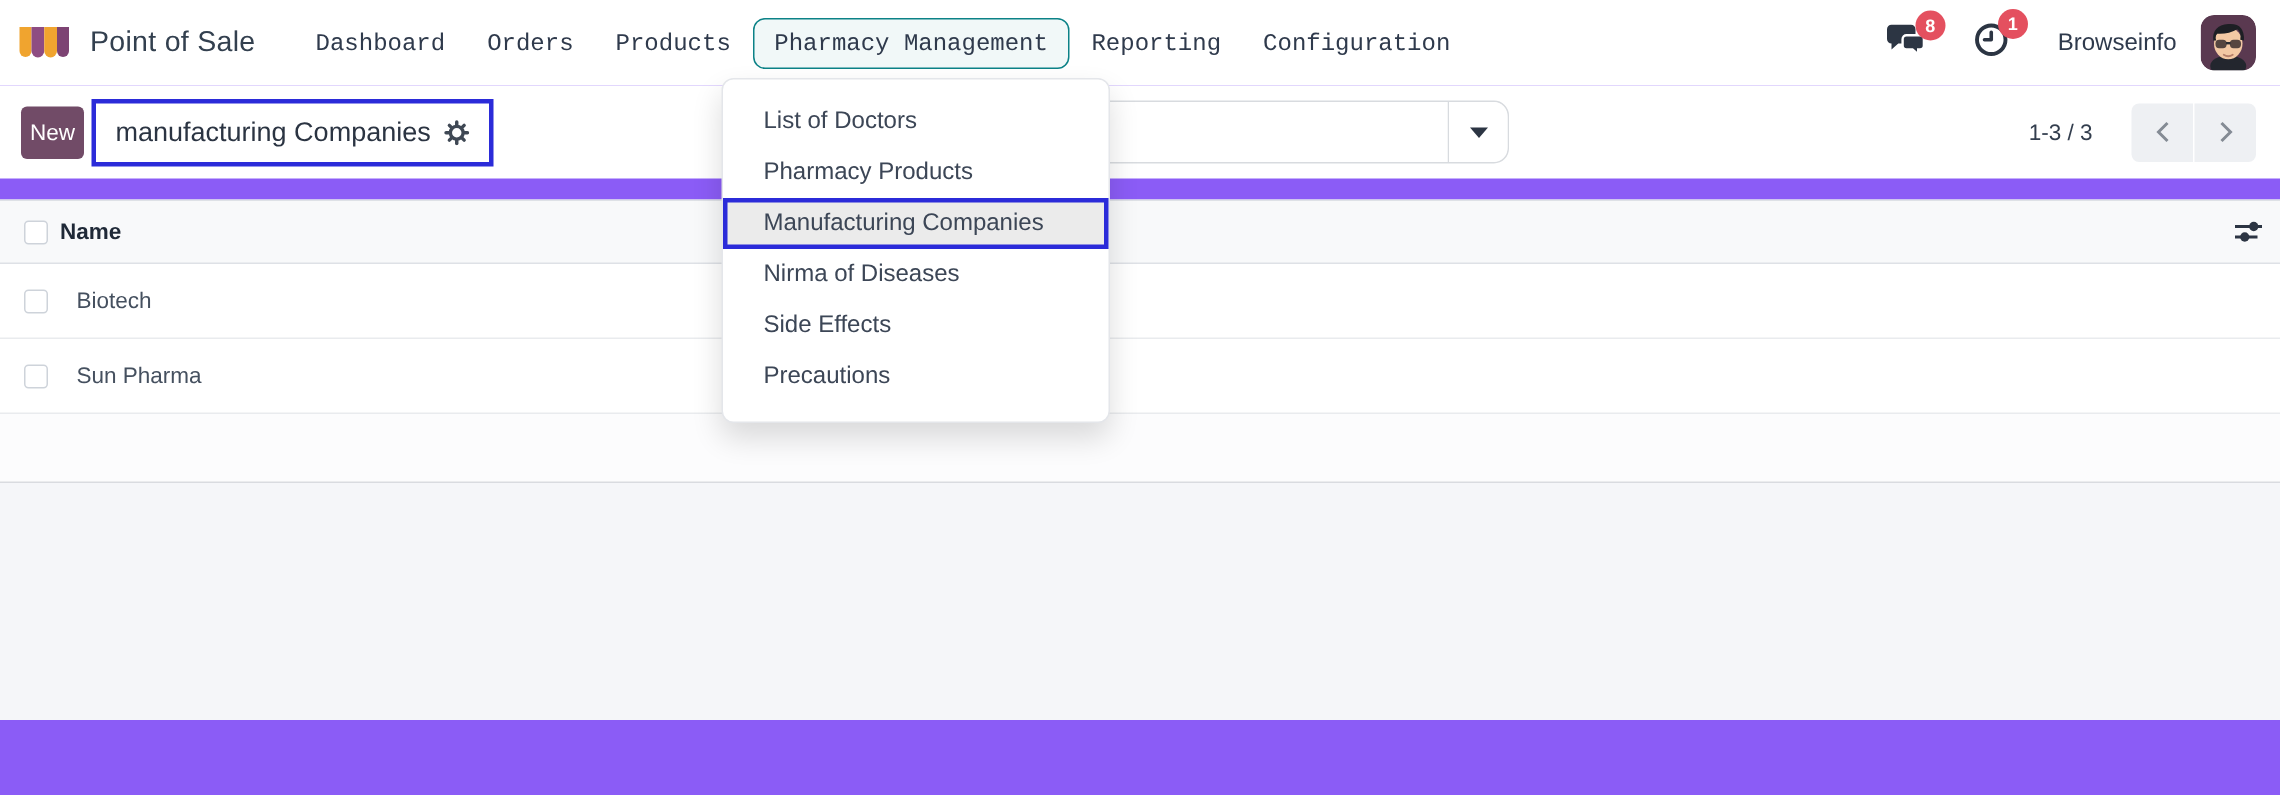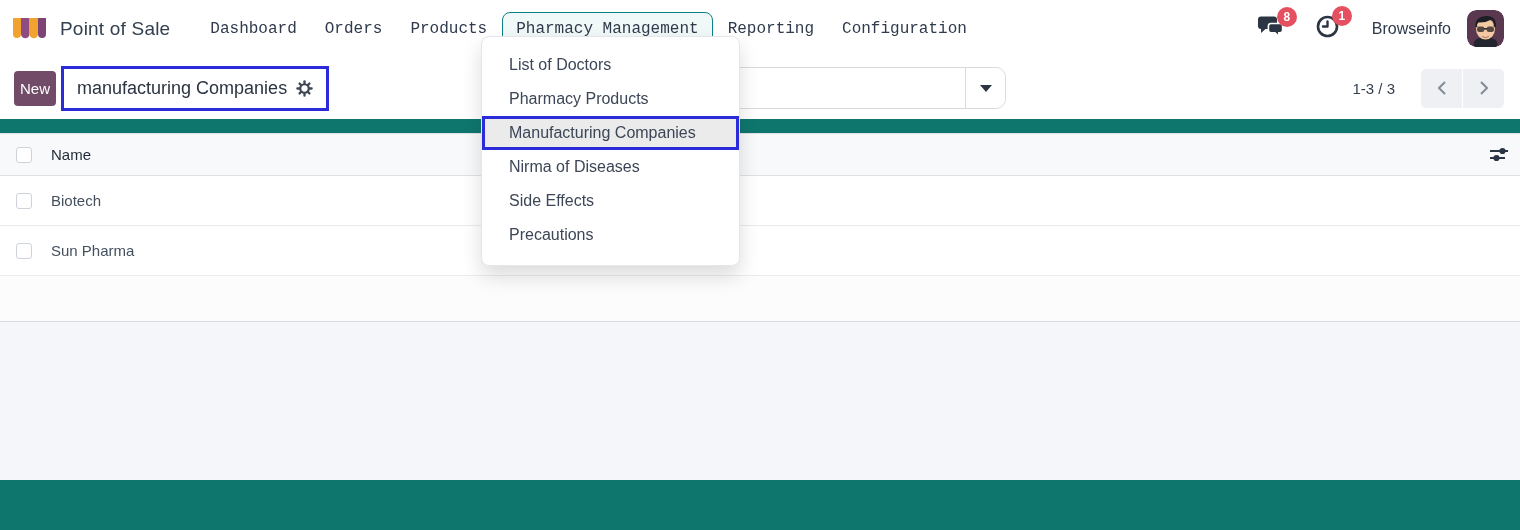--- a/index.html
+++ b/index.html
@@ -1,19 +1,19 @@
 <!DOCTYPE html>
 <html><head>
 <meta charset="utf-8">
 <style>
   * { margin: 0; padding: 0; box-sizing: border-box; }
   html, body { background: #fff; }
   body { font-family: "Liberation Sans", sans-serif; color: #2f3a4c; }
 
-  .screen { position: relative; width: 1520px; height: 530px; background: #0f766e; overflow: hidden; }
+  .screen { position: relative; width: 1520px; height: 530px; background: #8b5cf6; overflow: hidden; }
 
   
   .navbar { display: flex; align-items: center; height: 57px; padding: 0 16px 0 12px; background: #fff; }
   .brand { display: flex; align-items: center; gap: 12px; }
   .app-title { font-size: 19px; color: #33404f; letter-spacing: .2px; }
   .nav-items { display: flex; align-items: center; margin-left: 26px; font-family: Liberation Mono, monospace; }
   .nav-item { font-size: 16px; color: #2f3a4c; padding: 7px 13px; margin: 0 1px; border-radius: 8px; cursor: pointer; white-space: nowrap; }
   .nav-item.active { border: 1px solid #0c8287; background: #f1f8f8; }
   .nav-right { margin-left: auto; display: flex; align-items: center; }
   .icon-wrap { position: relative; margin-left: 30px; cursor: pointer; }
@@ -40,35 +40,35 @@
   
   .search-box { position: absolute; left: 540px; top: 67px; width: 466px; height: 42px;
                 background: #fff; border: 1px solid #d8dbdf; border-radius: 10px; z-index: 5; display: flex; }
   .search-input-area { flex: 1; }
   .search-toggle { width: 40px; border-left: 1px solid #d8dbdf; display: flex; align-items: center;
                    justify-content: center; cursor: pointer; border-radius: 0 10px 10px 0; background: #fff; }
   .caret-down { width: 0; height: 0; border-left: 6px solid transparent; border-right: 6px solid transparent;
                 border-top: 7px solid #2c3543; }
 
   
-  .dropdown { position: absolute; left: 481px; top: 36px; width: 259px; padding: 11px 0 13px;
+  .dropdown { position: absolute; left: 481px; top: 52px; width: 259px; padding: 11px 0 13px;
               background: #fff; border: 1px solid #e4e6ea; border-radius: 8px; z-index: 10;
               box-shadow: 0 10px 20px rgba(0,0,0,.14); }
   .dropdown-item { height: 34px; display: flex; align-items: center; padding: 0 10px 0 27px;
                    font-size: 16px; color: #3c4656; cursor: pointer; white-space: nowrap; }
   .dropdown-item.highlighted { background: #ebebeb; border: 3px solid #2b2bd9; padding-left: 24px; }
 
   
   .list-view { margin-top: 14px; }
   .list-header { position: relative; display: flex; align-items: center; height: 43px; background: #f8f9fa;
                  border-top: 1px solid #dee1e6; border-bottom: 1px solid #dee1e6; }
   .cb-cell { width: 24px; margin-left: 16px; display: flex; align-items: center; }
   input[type="checkbox"] { appearance: none; -webkit-appearance: none; width: 16px; height: 16px;
                  border: 1px solid #ced3da; border-radius: 3px; background: #fff; cursor: pointer; }
-  .col-name { margin-left: 11px; font-size: 15px; font-weight: normal; color: #1f2937; text-align: right; }
+  .col-name { font-size: 15px; font-weight: bold; color: #1f2937; text-align: right; }
   .optional-cols { position: absolute; right: 11px; top: 0; height: 100%; display: flex;
                    align-items: center; cursor: pointer; }
   .list-row { display: flex; align-items: center; height: 50px; background: #fff; border-bottom: 1px solid #e9ebee; cursor: pointer; }
   .row-name { margin-left: 11px; font-size: 15px; color: #45505f; }
   .empty-band { height: 46px; background: #fcfcfd; border-bottom: 1px solid #d9dbe0; }
   .footer-bg { height: 158px; background: #f5f6f9; }
 </style>
 </head>
 <body>
 

